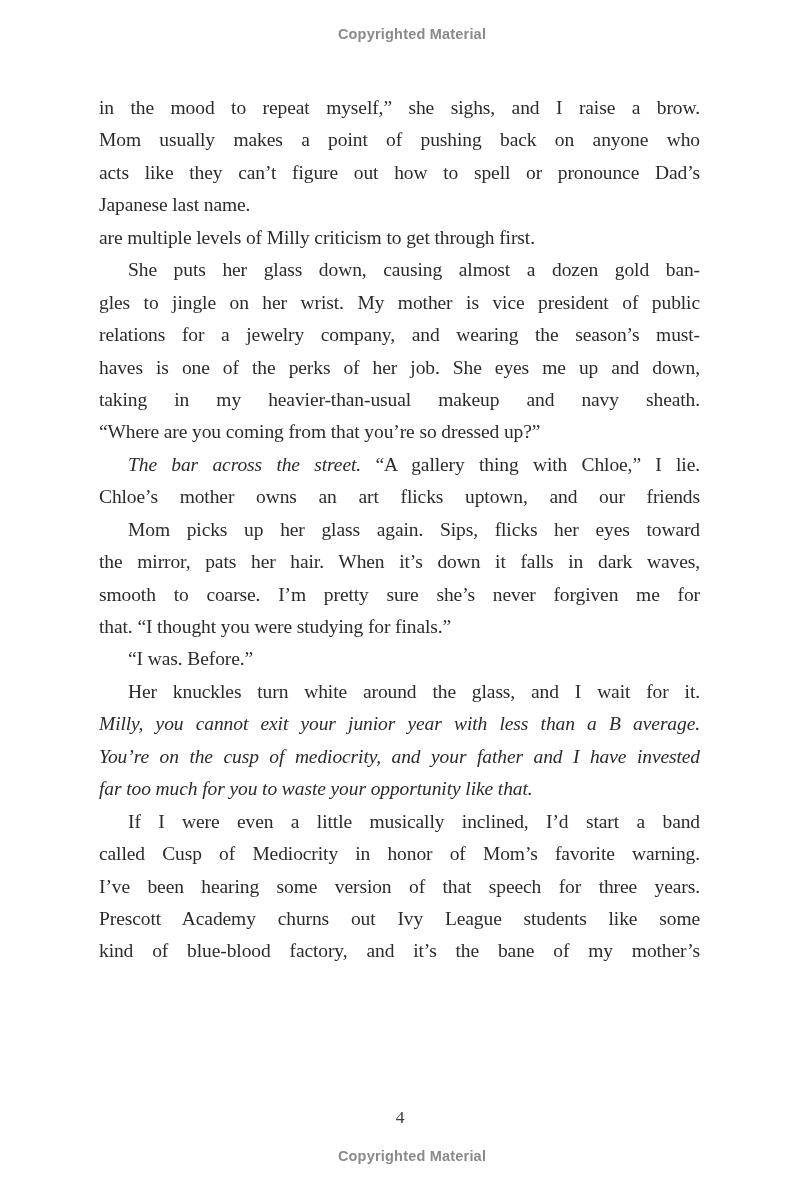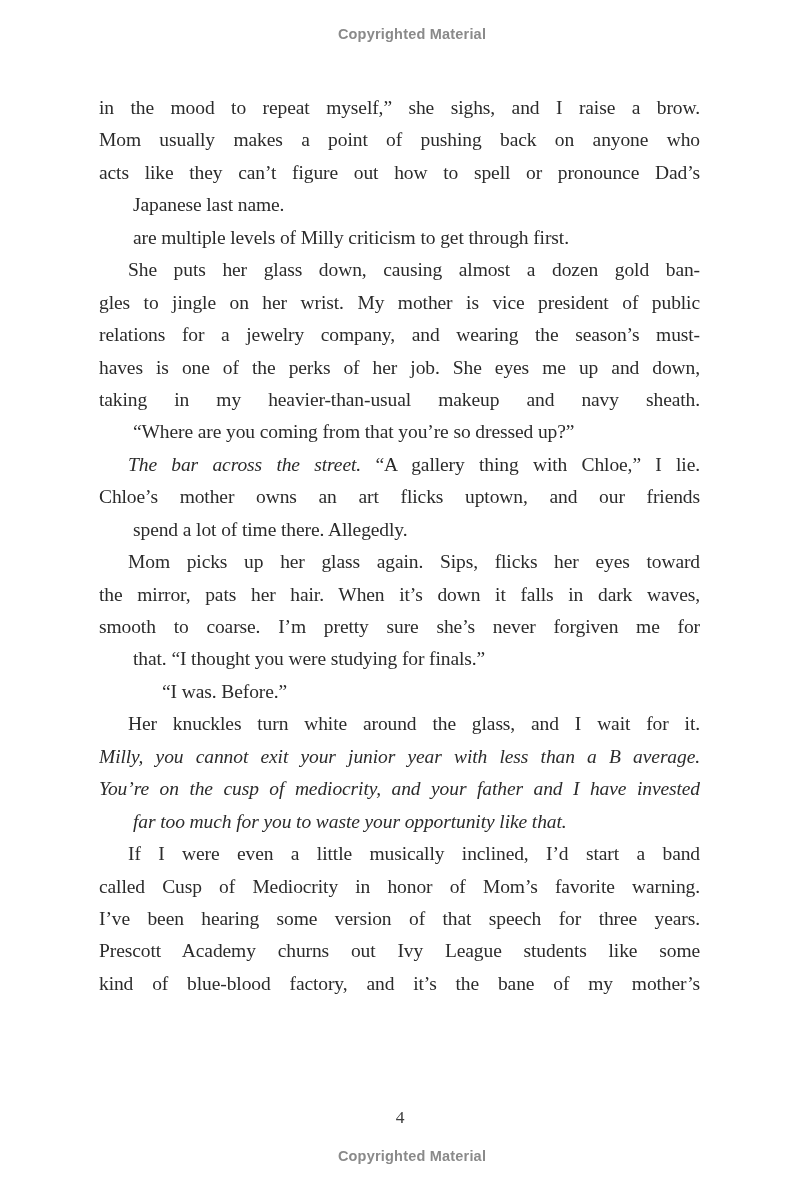--- a/index.html
+++ b/index.html
@@ -41,21 +41,20 @@
   .line {
     height: 32.45px;
     text-align: justify;
     text-align-last: justify;
     white-space: normal;
     overflow: hidden;
   }
   .line.parend {
     text-align: left;
     text-align-last: left;
-    margin-left: 34px;
   }
   .line.indent {
     text-indent: 29px;
   }
   .italic {
     font-style: italic;
   }
   .pagenum {
     position: absolute;
     left: 0;
@@ -80,21 +79,20 @@
       <div class="line parend"><span>Japanese last name.</span></div>
       <div class="line parend"><span>are multiple levels of Milly criticism to get through first.</span></div>
       <div class="line indent"><span>She puts her glass down, causing almost a dozen gold ban-</span></div>
       <div class="line"><span>gles to jingle on her wrist. My mother is vice president of public</span></div>
       <div class="line"><span>relations for a jewelry company, and wearing the season’s must-</span></div>
       <div class="line"><span>haves is one of the perks of her job. She eyes me up and down,</span></div>
       <div class="line"><span>taking in my heavier-than-usual makeup and navy sheath.</span></div>
       <div class="line parend"><span>“Where are you coming from that you’re so dressed up?”</span></div>
       <div class="line indent"><span class="italic">The bar across the street.</span><span> “A gallery thing with Chloe,” I lie.</span></div>
       <div class="line"><span>Chloe’s mother owns an art flicks uptown, and our friends</span></div>
-      <div class="line parend"><span>spend a lot of time there. Allegedly.</span></div>
       <div class="line indent"><span>Mom picks up her glass again. Sips, flicks her eyes toward</span></div>
       <div class="line"><span>the mirror, pats her hair. When it’s down it falls in dark waves,</span></div>
       <div class="line"><span>smooth to coarse. I’m pretty sure she’s never forgiven me for</span></div>
       <div class="line parend"><span>that. “I thought you were studying for finals.”</span></div>
       <div class="line indent parend"><span>“I was. Before.”</span></div>
       <div class="line indent"><span>Her knuckles turn white around the glass, and I wait for it.</span></div>
       <div class="line"><span class="italic">Milly, you cannot exit your junior year with less than a B average.</span></div>
       <div class="line"><span class="italic">You’re on the cusp of mediocrity, and your father and I have invested</span></div>
       <div class="line parend"><span class="italic">far too much for you to waste your opportunity like that.</span></div>
       <div class="line indent"><span>If I were even a little musically inclined, I’d start a band</span></div>

